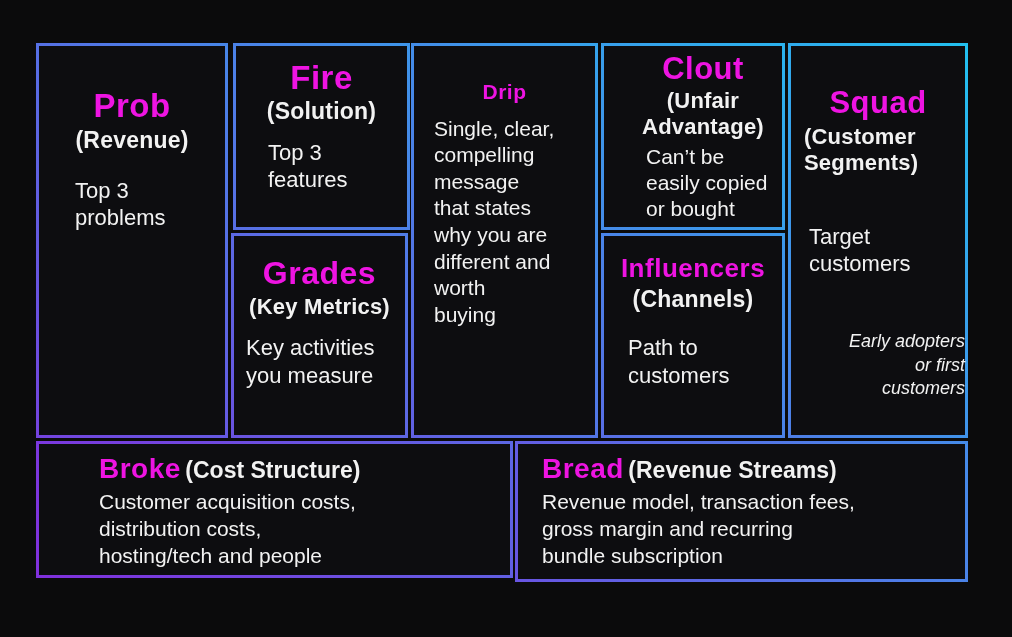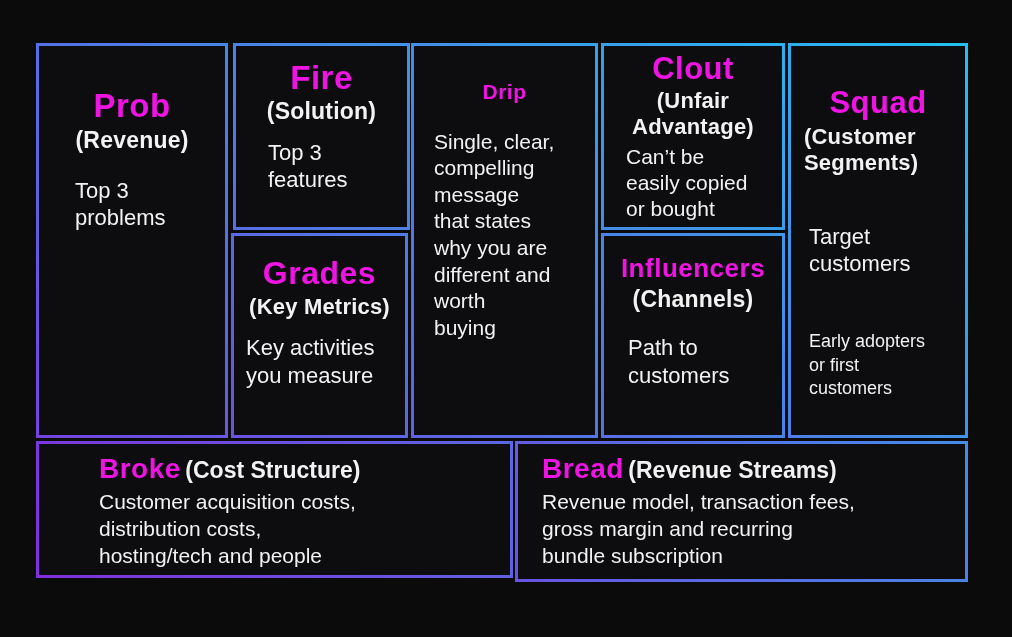--- a/index.html
+++ b/index.html
@@ -48,22 +48,23 @@
     letter-spacing:.2px;
   }
   .body{
     font-weight:400;
     color:var(--text-white,#F2F2F2);
     text-align:left;
     white-space:pre-line;
     line-height:1.27;
   }
   .note{
-    color:var(--text-white,#F2F2F2);
-    text-align:left;
+    font-style:italic;
+    color:var(--text-white,#F2F2F2);
+    text-align:right;
     white-space:pre-line;
     line-height:1.3;
   }
 
   
   .prob{padding-top:42px;}
   .prob .title{font-size:33px;}
   .prob .subtitle{font-size:23px;margin-top:2px;}
   .prob .body{font-size:22px;margin-top:22px;padding-left:36px;}
 
@@ -73,23 +74,23 @@
   .fire .body{font-size:22px;margin-top:13px;padding-left:32px;}
 
   .grades{padding-top:20px;}
   .grades .title{font-size:32px;}
   .grades .subtitle{font-size:22px;margin-top:2px;}
   .grades .body{font-size:22px;margin-top:14px;padding-left:12px;}
 
   .drip{padding-top:34px;}
   .drip .title{font-size:21px;}
   .drip .subtitle{font-size:21px;margin-top:3px;}
-  .drip .body{font-size:21px;margin-top:25px;padding-left:20px;}
-
-  .clout{padding-top:6px;}
+  .drip .body{font-size:21px;margin-top:12px;padding-left:20px;}
+
+  .clout{padding-top:6px;padding-left:20px;}
   .clout .title{font-size:31px;}
   .clout .subtitle{font-size:22px;margin-top:1px;}
   .clout .body{font-size:21px;line-height:1.25;margin-top:3px;padding-left:22px;}
 
   .influencers{padding-top:18px;}
   .influencers .title{font-size:26px;}
   .influencers .subtitle{font-size:23px;margin-top:3px;}
   .influencers .body{font-size:22px;margin-top:20px;padding-left:24px;}
 
   .squad{padding-top:40px;}

